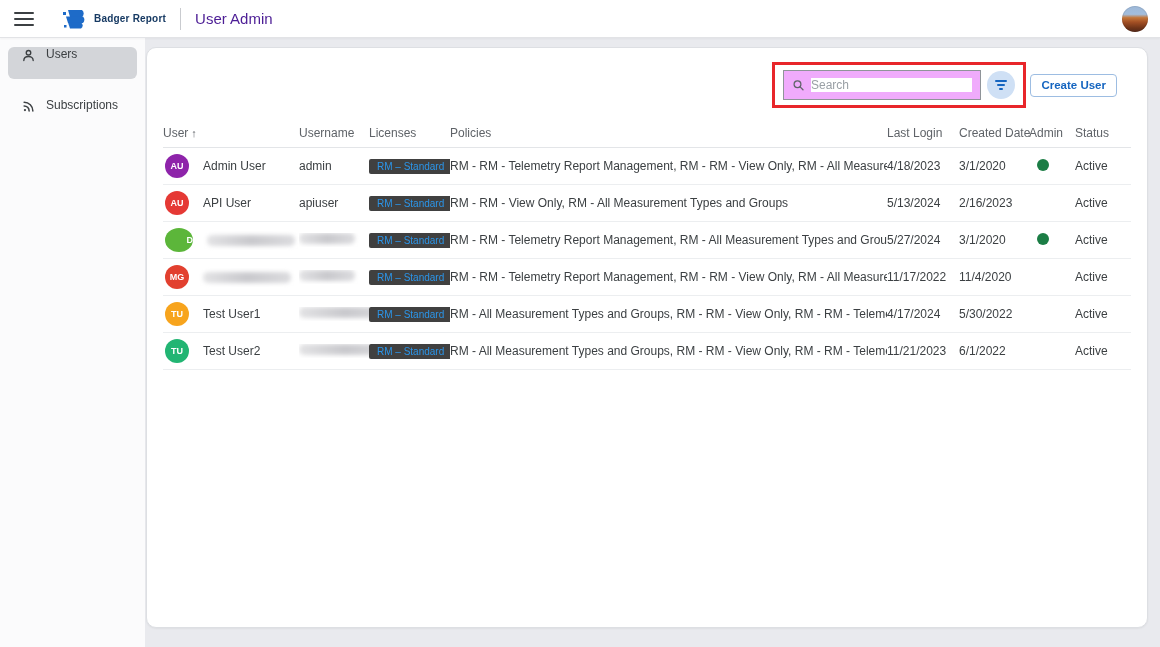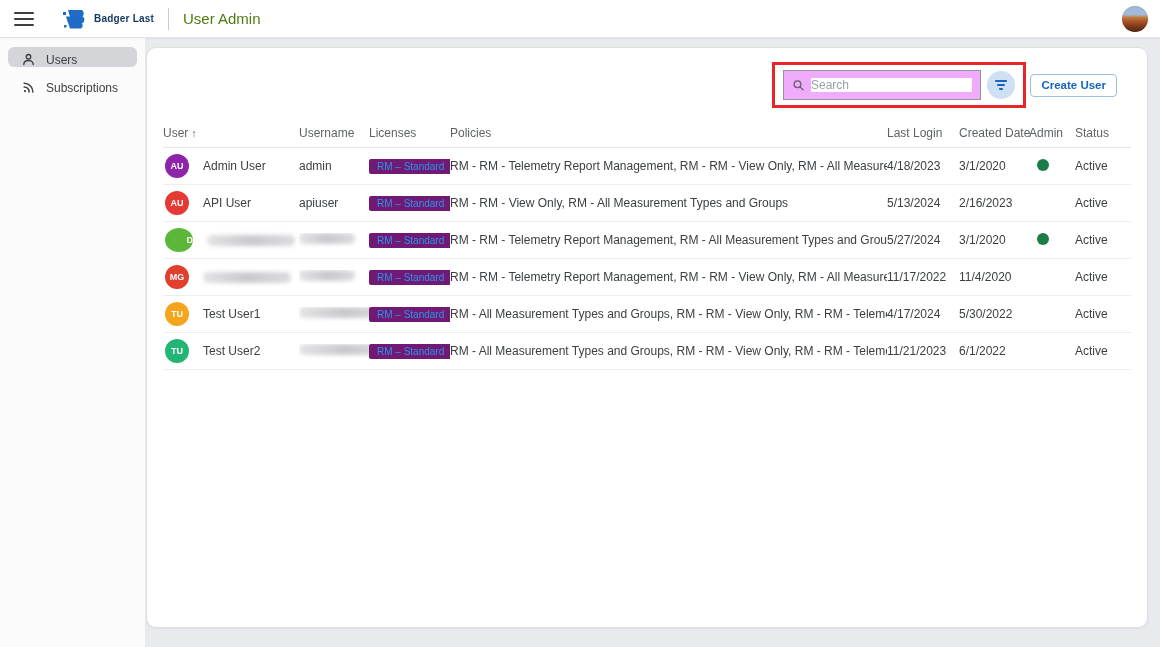--- a/index.html
+++ b/index.html
@@ -9,30 +9,30 @@
   
   .topbar { height:38px; background:#ffffff; display:flex; align-items:center;
     padding:0 12px 0 14px; border-bottom:1px solid #e2e3e6;
     box-shadow:0 1px 2px rgba(0,0,0,.04); position:relative; z-index:5; }
   .hamburger { width:20px; height:14px; display:flex; flex-direction:column;
     justify-content:space-between; cursor:pointer; margin-right:28px; border:none; background:none; }
   .hamburger span { display:block; height:2px; background:#3c4043; border-radius:1px; }
   .brand { display:flex; align-items:center; gap:6px; }
   .brand-text { font-size:10px; font-weight:700; color:#173a63; letter-spacing:.2px; }
   .top-divider { width:1px; height:22px; background:#c9cbcf; margin:0 14px; }
-  .page-title { font-size:15px; color:#4d7c0f; }
+  .page-title { font-size:15px; color:#4c1d95; }
   .top-spacer { flex:1; }
   .profile-avatar { width:26px; height:26px; border-radius:50%; cursor:pointer;
     background:linear-gradient(180deg,#9db8d8 0%,#a3bedd 32%,#c4773a 45%,#a34f24 62%,#6e3318 85%,#53291a 100%);
     box-shadow:0 0 0 1px rgba(0,0,0,.08) inset; }
 
   
   .app-body { display:flex; height:609px; }
   .sidebar { width:145px; background:#fbfbfc; padding-top:9px; flex-shrink:0; }
-  .side-item { display:flex; align-items:flex-end; gap:10px; height:20px; margin:0 8px 8px 8px;
+  .side-item { display:flex; align-items:flex-start; gap:10px; height:32px; margin:0 8px 19px 8px;
     padding:0 8px 0 12px; border-radius:6px; cursor:pointer; }
   .side-item.selected { background:#d3d5d9; }
   .side-item .lbl { font-size:12px; font-weight:500; color:#3c4043; }
   .side-icon { width:16px; height:16px; display:flex; align-items:center; justify-content:center; }
 
   .main { flex:1; position:relative; }
   .card { position:absolute; left:1px; top:9px; right:12px; bottom:19px;
     background:#ffffff; border-radius:10px; border:1px solid #dddfe3;
     box-shadow:0 1px 2px rgba(0,0,0,.05); overflow:hidden; }
 
@@ -62,21 +62,21 @@
     grid-template-columns:136px 70px 81px minmax(0,1fr) 72px 70px 46px 56px;
     align-items:center; }
   .thead { height:30px; border-bottom:1px solid #e3e5e8; color:#5f6368; font-size:12px; }
   .th { cursor:pointer; white-space:nowrap; }
   .sort-arrow { font-size:11px; color:#5f6368; margin-left:3px; }
   .trow { height:37px; border-bottom:1px solid #eceef0; font-size:12px; color:#3c4043; cursor:pointer; }
   .cell { white-space:nowrap; overflow:hidden; }
   .cell-user { display:flex; align-items:center; gap:14px; padding-left:2px; }
   .avatar { width:24px; height:24px; border-radius:50%; color:#fff; font-size:9px; font-weight:700;
     display:flex; align-items:center; justify-content:center; flex-shrink:0; }
-  .badge { display:inline-block; background:#701a75; color:#2b95e9; font-size:10px;
+  .badge { display:inline-block; background:#404040; color:#2b95e9; font-size:10px;
     padding:2px 8px; border-radius:2px; }
   .blur-bar { display:inline-block; height:11px; border-radius:5px;
     background:linear-gradient(90deg,#e3e3e5,#c9c9cd,#dcdcdf); filter:blur(2px); }
   .blur-name { width:88px; } .blur-user-narrow { width:56px; } .blur-user-wide { width:92px; }
   .admin-dot { width:12px; height:12px; border-radius:50%; background:#1b7d45; display:inline-block;
     margin-left:8px; }
 </style>
 </head>
 <body>
 
@@ -87,21 +87,21 @@
       <span></span>
     </button>
   <div class="brand">
     <svg width="26" height="20" viewBox="0 0 26 20">
       <path d="M6 1 L20 1 A4.5 4.5 0 0 1 20 8 L8 8 Z" fill="#1e6bc8"></path>
       <path d="M4 7.5 L21 7.5 A4.5 4.5 0 0 1 21 14 L6 14 Z" fill="#1e6bc8"></path>
       <path d="M6 13.5 L19 13.5 A3.5 3.5 0 0 1 19 19.5 L8 19.5 Z" fill="#1e6bc8"></path>
       <rect x="1" y="3" width="3" height="3" fill="#1e6bc8"></rect>
       <rect x="2" y="16" width="2.5" height="2.5" fill="#1e6bc8"></rect>
     </svg>
-    <span class="brand-text">Badger Last</span>
+    <span class="brand-text">Badger Report</span>
   </div>
   <div class="top-divider"></div>
   <div class="page-title">User Admin</div>
   <div class="top-spacer"></div>
   <div class="profile-avatar" title=""></div>
 </header>
 
 <div class="app-body">
 
   <nav class="sidebar">

